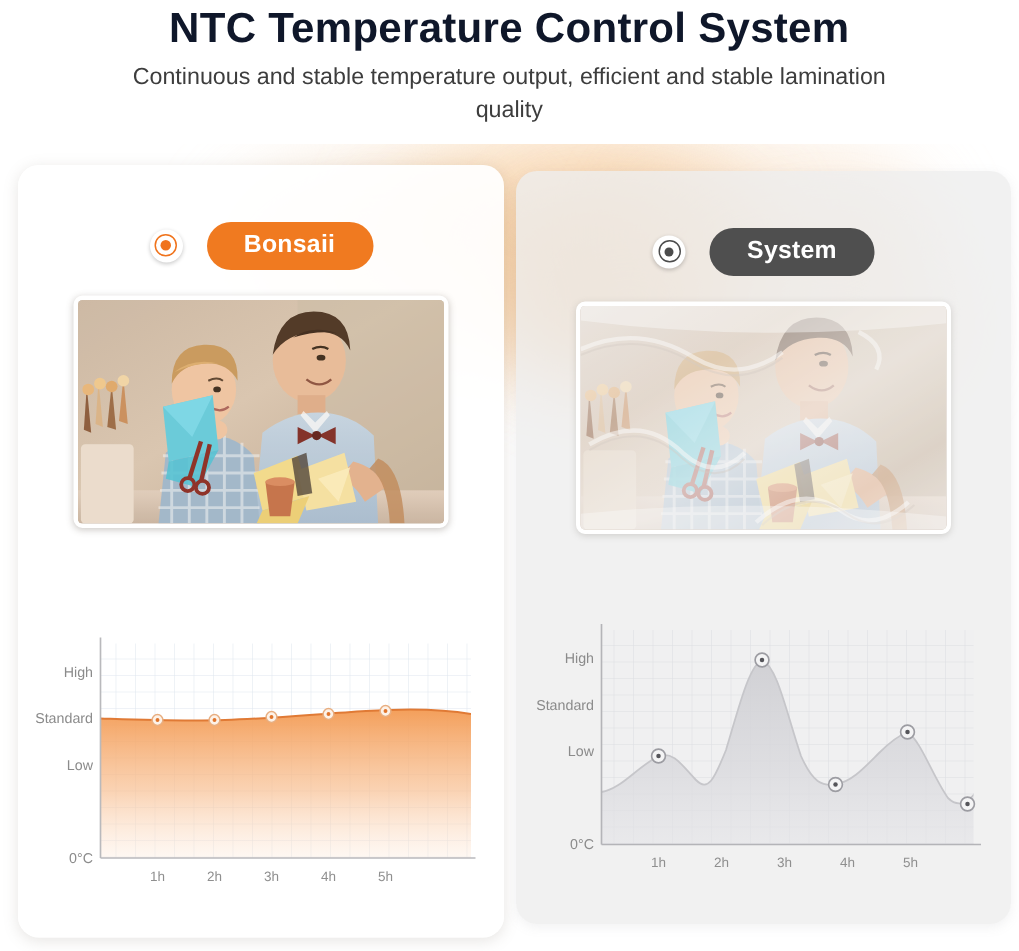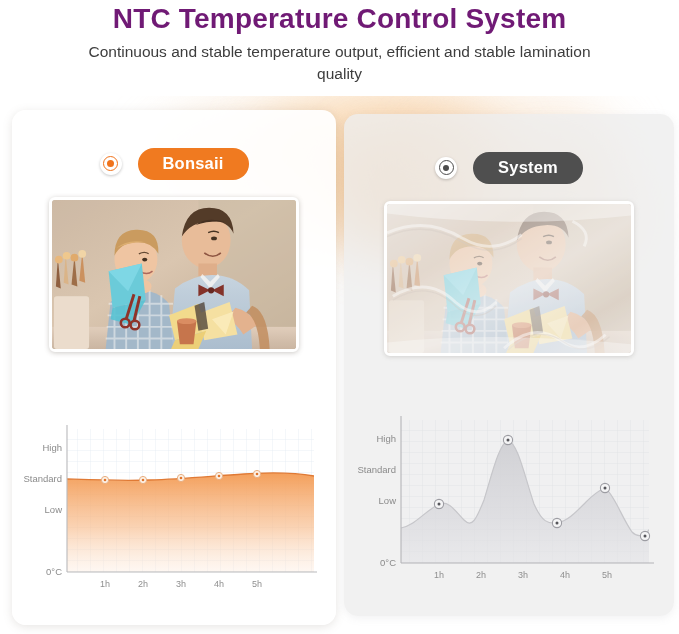--- a/index.html
+++ b/index.html
@@ -23,21 +23,21 @@
   .bw1 { left:150px; top:10px;  width:200px; height:120px; background:#f3d9bd; }
   .bw2 { left:250px; top:-10px; width:260px; height:150px; background:#f6c389; }
   .bw3 { left:330px; top:30px;  width:180px; height:140px; background:#e8b27a; }
   .bw4 { left:420px; top:0px;   width:200px; height:120px; background:#f7dec4; }
   .bw5 { left:190px; top:60px;  width:150px; height:110px; background:#f9e7d2; }
   .bw6 { left:470px; top:60px;  width:170px; height:120px; background:#f1dcc6; }
 
   
   #header { position:relative; z-index:3; padding-top:2px; text-align:center; }
   #title {
-    font-size: 28px; font-weight: bold; color:#701a75;
+    font-size: 28px; font-weight: bold; color:#0f172a;
     letter-spacing: .2px; margin: 2px 0 6px 0; line-height: 1.1;
   }
   #subtitle {
     font-size: 15.5px; color:#3d3d3d; line-height: 1.45;
     margin: 0 auto; max-width: 530px; font-weight: 400;
   }
 
   
   #cards { position:absolute; left:0; top:110px; width:548px; height:524px; z-index:2; }
 

